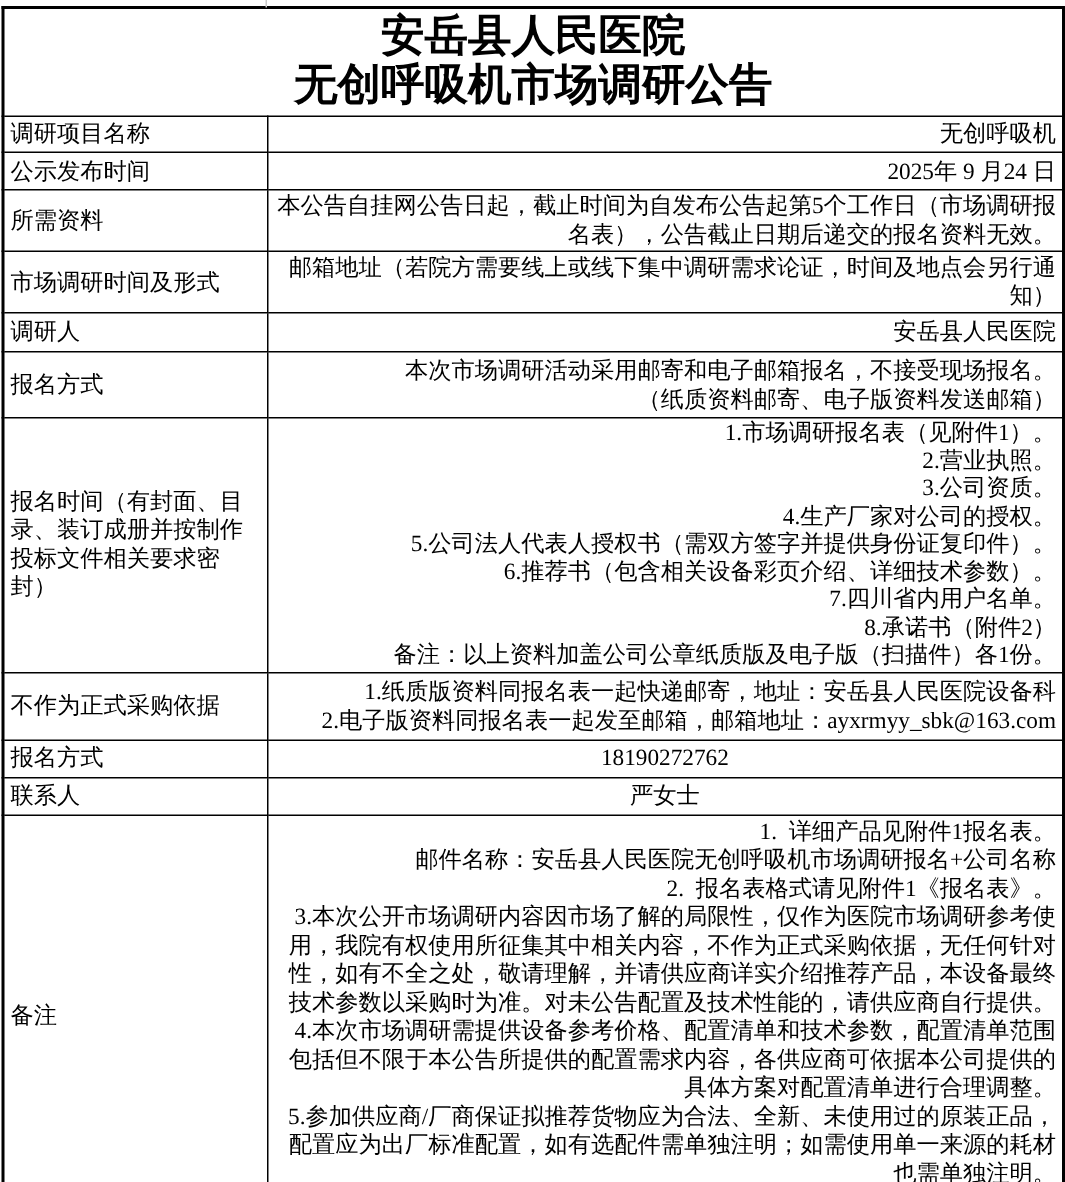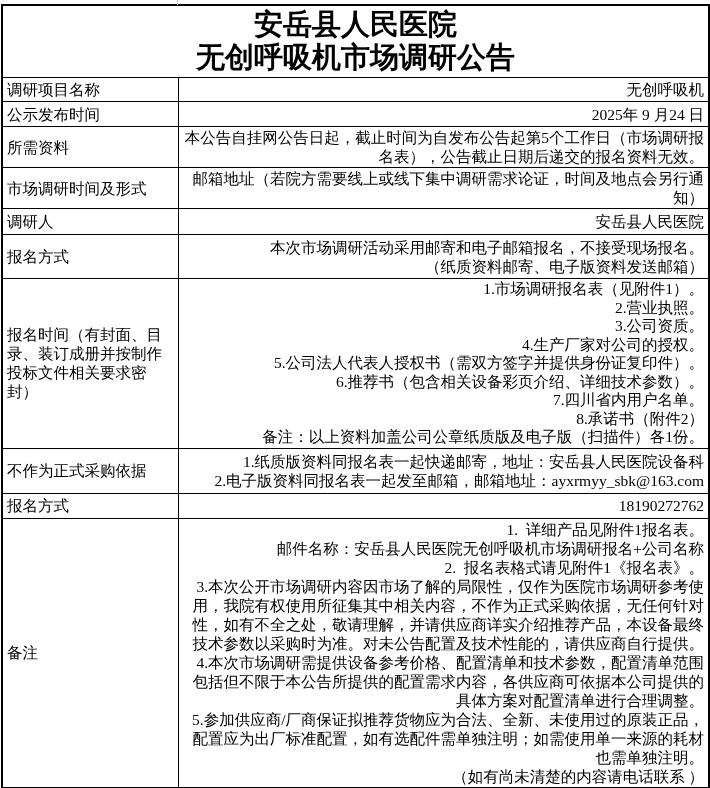--- a/index.html
+++ b/index.html
@@ -37,21 +37,21 @@
   }
   .title-cell {
     text-align: center;
     font-weight: bold;
     font-size: 29px;
     line-height: 33px;
     padding: 2px 0 3px 0;
   }
   .label-cell { text-align: left; }
   .value-cell { white-space: pre-wrap; word-break: break-word; text-align: right; }
-  .center { }
+  .center { text-align: center; }
   .tight { line-height: 18.5px; }
 </style>
 </head>
 <body>
 
 <div class="grid-tick"></div>
 
 <table class="doc-table">
   <colgroup>
     <col style="width:176px">
@@ -114,20 +114,24 @@
     <td class="label-cell">不作为正式采购依据</td>
     <td class="value-cell">1.纸质版资料同报名表一起快递邮寄，地址：安岳县人民医院设备科
 2.电子版资料同报名表一起发至邮箱，邮箱地址：ayxrmyy_sbk@163.com</td>
   </tr>
 
   <tr style="height:25px">
     <td class="label-cell">报名方式</td>
     <td class="value-cell center">18190272762</td>
   </tr>
 
+  <tr style="height:25px">
+    <td class="label-cell">联系人</td>
+    <td class="value-cell center">严女士</td>
+  </tr>
 
   <tr style="height:261px">
     <td class="label-cell">备注</td>
     <td class="value-cell">1.  详细产品见附件1报名表。
 邮件名称：安岳县人民医院无创呼吸机市场调研报名+公司名称
 2.  报名表格式请见附件1《报名表》。
 3.本次公开市场调研内容因市场了解的局限性，仅作为医院市场调研参考使用，我院有权使用所征集其中相关内容，不作为正式采购依据，无任何针对性，如有不全之处，敬请理解，并请供应商详实介绍推荐产品，本设备最终技术参数以采购时为准。对未公告配置及技术性能的，请供应商自行提供。
 4.本次市场调研需提供设备参考价格、配置清单和技术参数，配置清单范围包括但不限于本公告所提供的配置需求内容，各供应商可依据本公司提供的具体方案对配置清单进行合理调整。
 5.参加供应商/厂商保证拟推荐货物应为合法、全新、未使用过的原装正品，配置应为出厂标准配置，如有选配件需单独注明；如需使用单一来源的耗材也需单独注明。
 （如有尚未清楚的内容请电话联系 ）</td>

